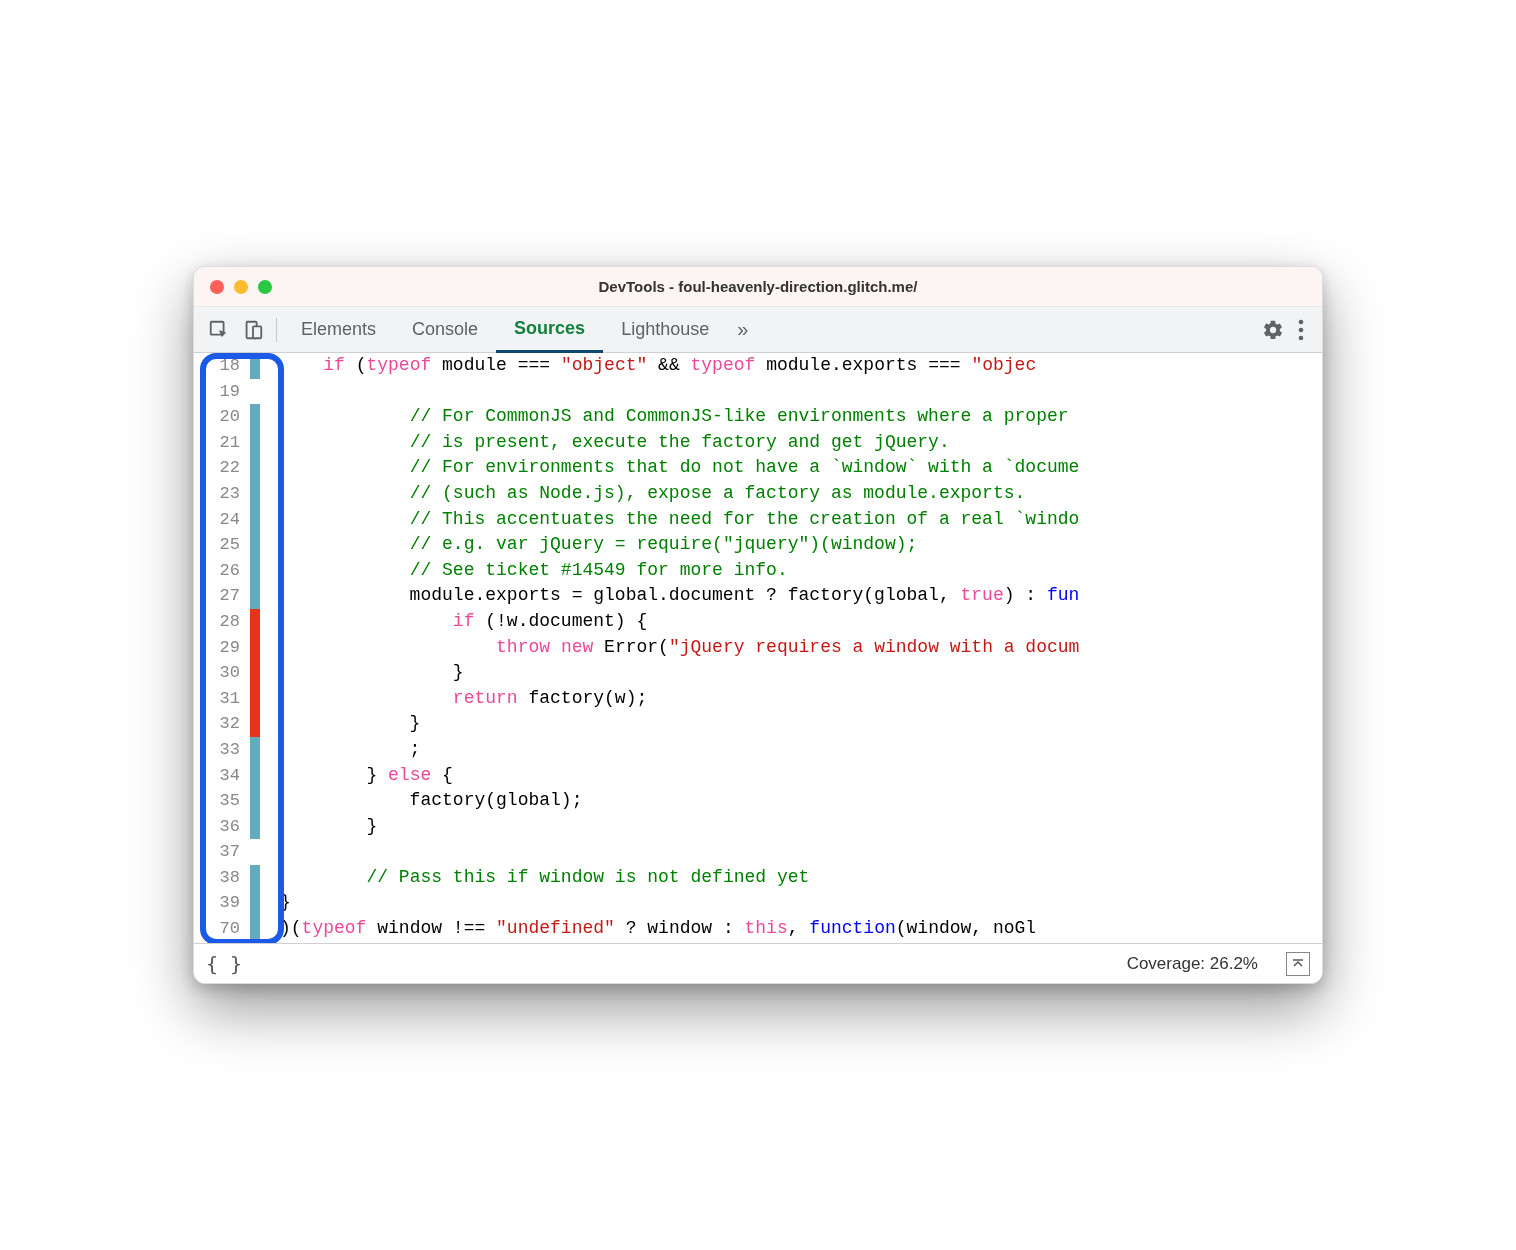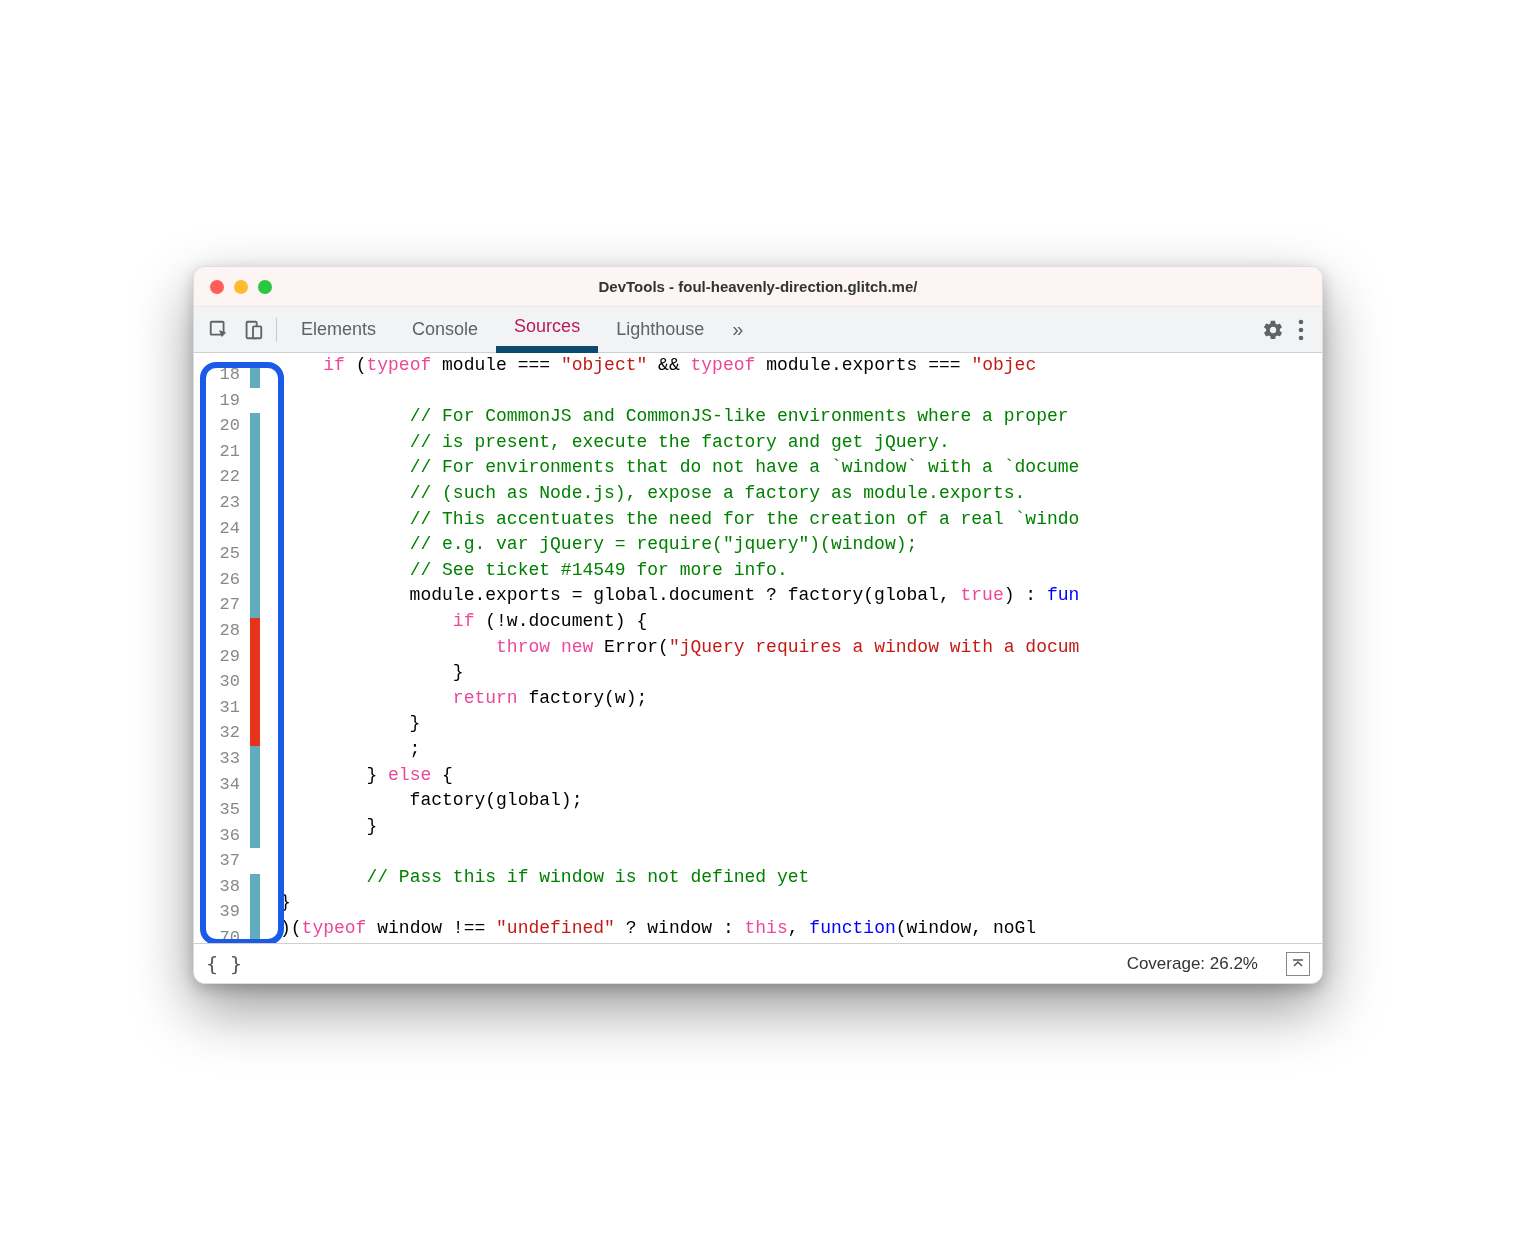--- a/index.html
+++ b/index.html
@@ -38,41 +38,41 @@
   font-size: 15px; font-weight: 600; color: #333; pointer-events: none;
 }
 .toolbar {
   height: 46px; background: #f1f3f4; border-bottom: 1px solid #d0d0d0;
   display: flex; align-items: center; padding: 0 8px;
   font-size: 18px; color: #5f6368;
 }
 .tool-icon { width: 34px; height: 34px; display:flex; align-items:center; justify-content:center; cursor:pointer; }
 .divider-v { width: 1px; height: 24px; background: #c8c8c8; margin: 0 6px; }
 .tab { padding: 0 18px; height: 46px; display:flex; align-items:center; cursor:pointer; color:#5f6368; font-size:18px; }
-.tab.active { color:#be185d; font-weight:400; border-bottom: 7px solid #0c4a6e; }
+.tab.active { color:#15803d; font-weight:700; border-bottom: 3px solid #0c4a6e; }
 .spacer { flex: 1; }
 .more-chevron { font-size: 20px; color:#5f6368; padding: 0 10px; cursor:pointer; }
 .right-icons { display:flex; align-items:center; gap:14px; margin-right:10px; }
 .gear, .kebab { cursor:pointer; color:#5f6368; }
 
 .file-tabs {
   height: 40px; background: #fff; border-bottom: 1px solid #d0d0d0;
   display: flex; align-items: center; padding-left: 6px;
 }
 .side-toggle { width: 32px; height:32px; display:flex; align-items:center; justify-content:center; background:#e8eaed; border:1px solid #cfcfcf; margin-right: 6px; cursor:pointer;}
 .ft { padding: 0 16px; height: 40px; display:flex; align-items:center; gap:8px; cursor:pointer; font-size:16px; color:#333; }
 .ft.active { border-bottom: 3px solid #1a73e8; }
 .ft .close { font-size:16px; color:#5f6368; }
 
 .editor {
   display:flex; background:#fff; height: 590px; overflow:hidden;
   font-family: Menlo, Monaco, "Courier New", monospace; font-size: 18px; line-height: 25.6px;
   position: relative;
 }
-.gutter-wrap { position:relative; padding-left: 10px; padding-right:6px;margin-top:9px; }
+.gutter-wrap { position:relative; padding-left: 10px; padding-right:6px; }
 .highlight-border {
   position:absolute; top:0; bottom:-2px; left:6px; width: 84px;
   border: 6px solid #1a5ae6; border-radius: 16px; pointer-events:none;
 }
 .gutter { display:flex; flex-direction:column; }
 .grow { display:flex; align-items:center; }
 .lnum { width: 40px; text-align:right; color:#888; padding-right:4px; font-size:17px; user-select:none; }
 .cov { width: 10px; height: 25.6px; margin-left:6px; }
 .cov.blue { background:#63acbe; }
 .cov.red { background:#e6331a; }

